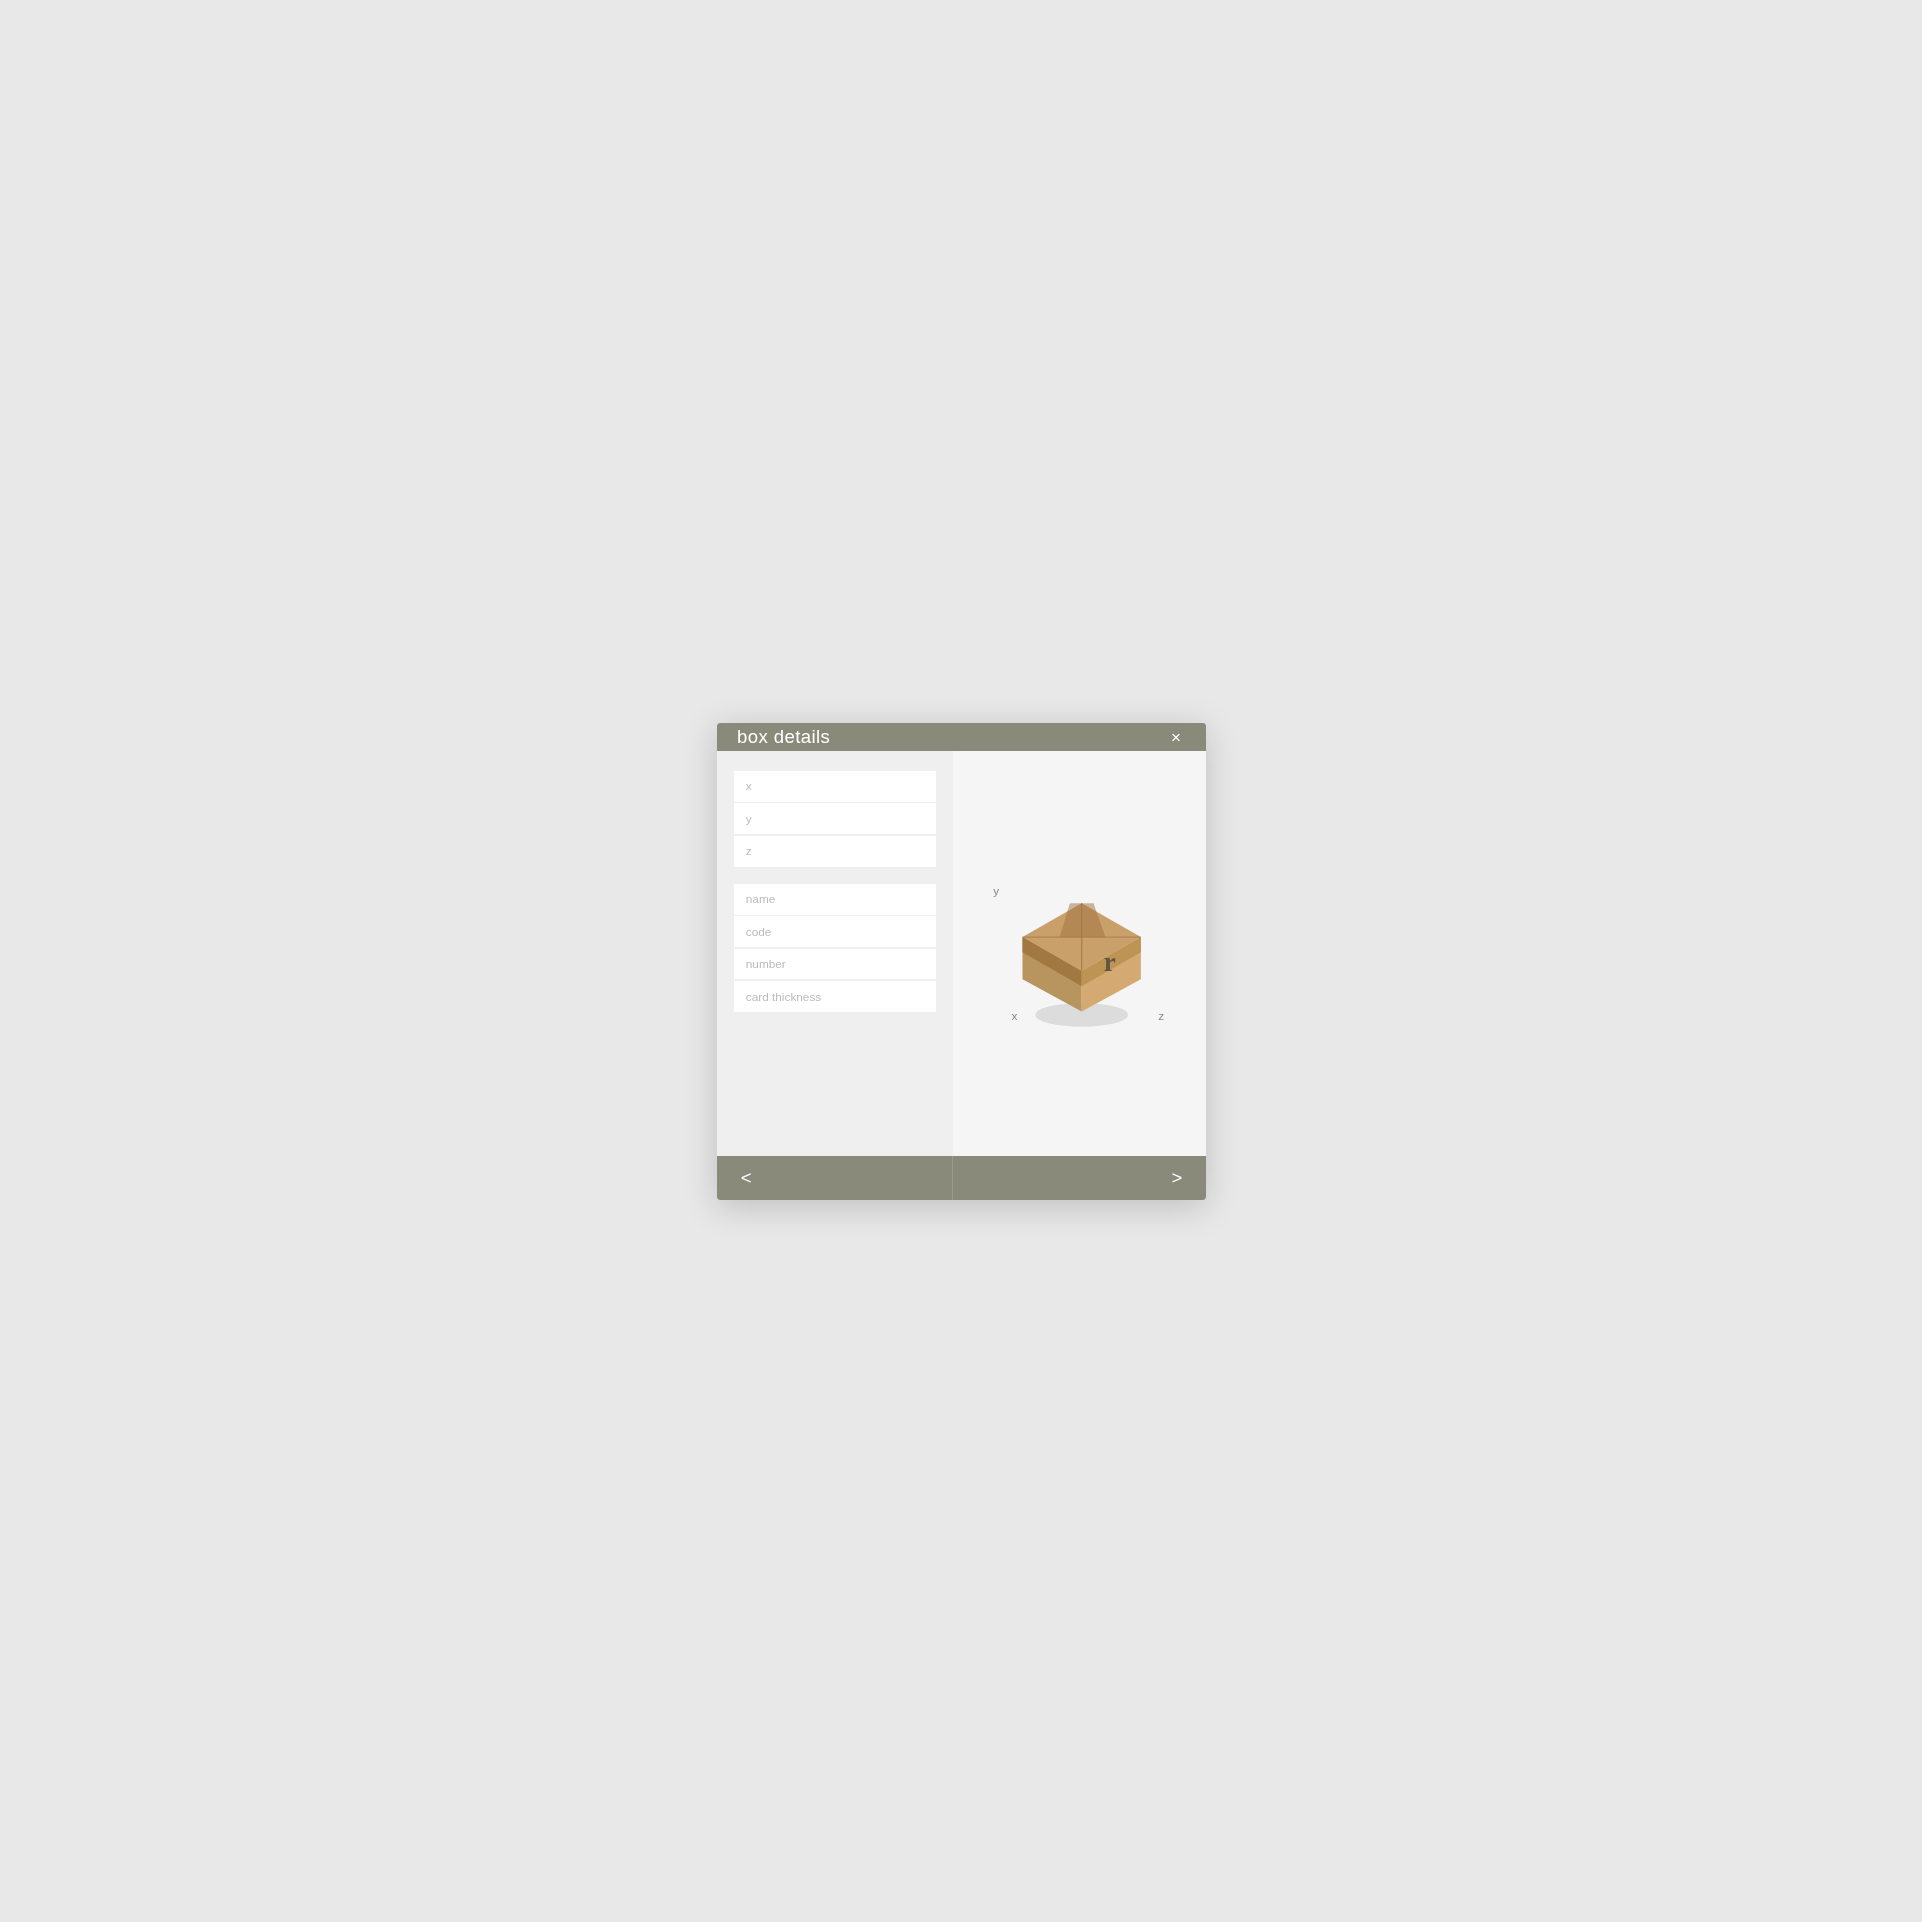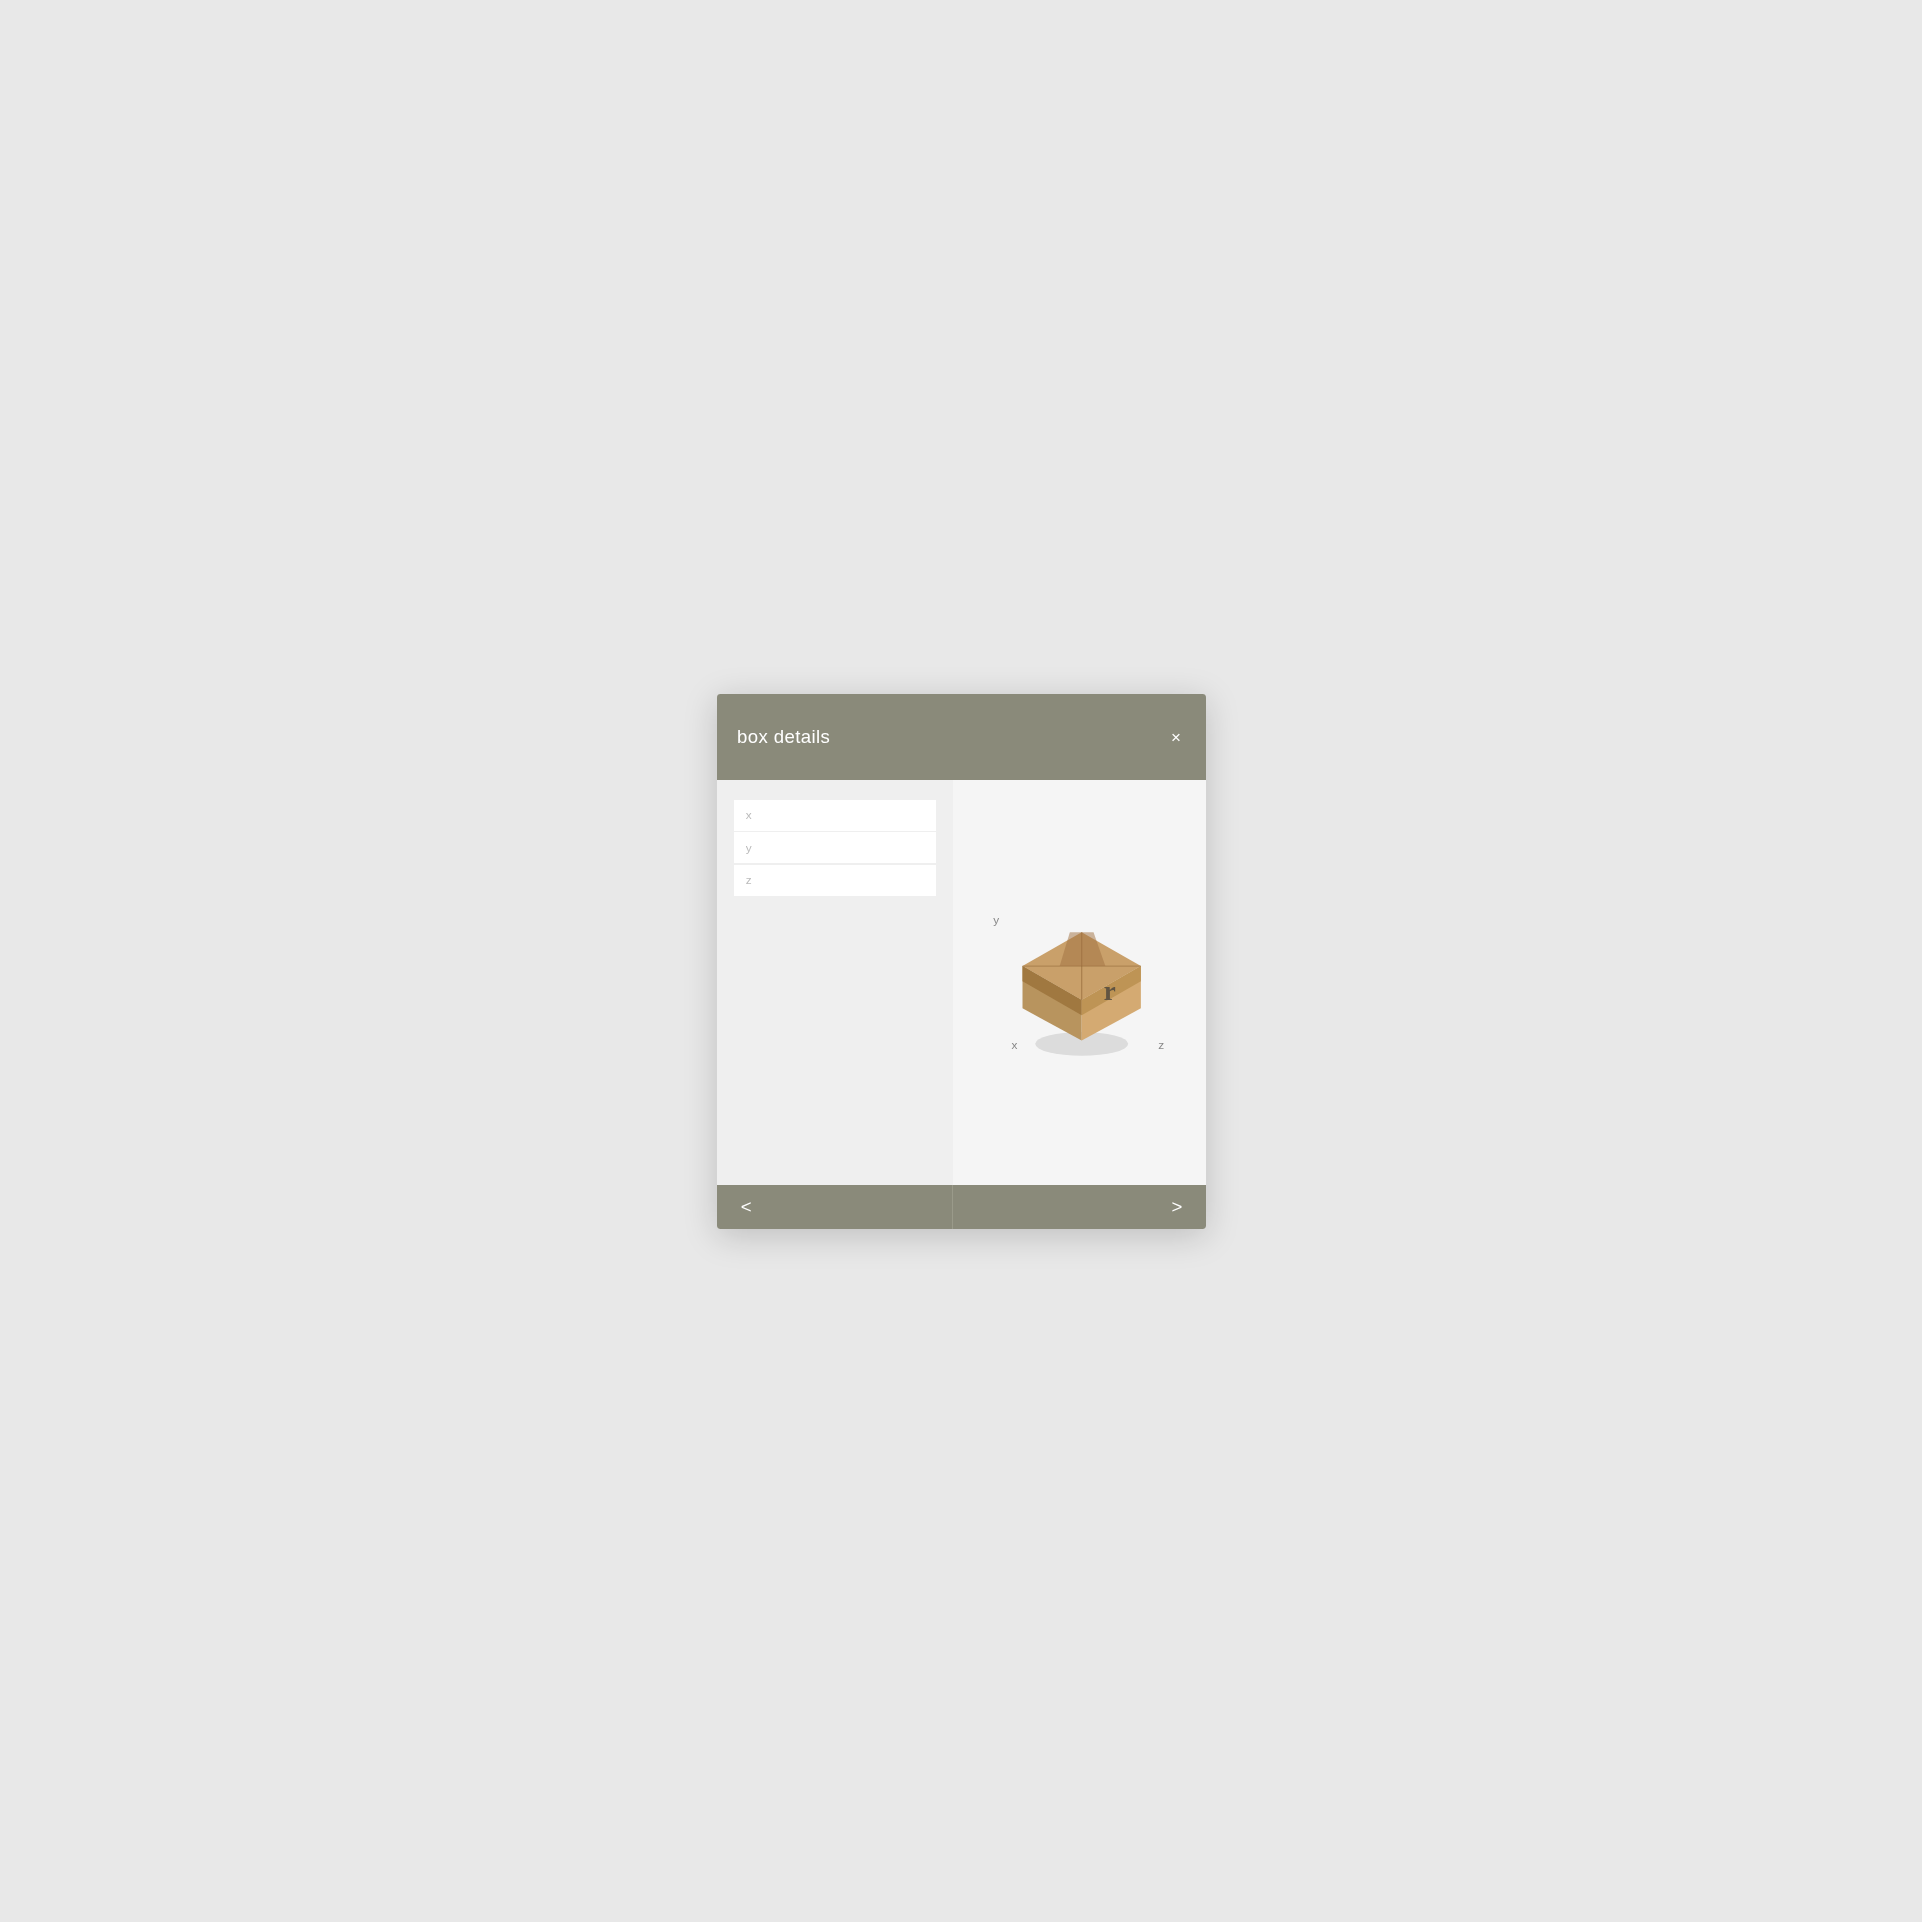--- a/index.html
+++ b/index.html
@@ -17,21 +17,21 @@
     .dialog {
       width: 489px;
       background: #f0f0f0;
       border-radius: 3.4px;
       box-shadow: 0 6.7px 34px rgba(0,0,0,0.18);
       overflow: hidden;
     }
 
     .dialog-header {
       background: #8a8a7a;
-      padding: 32px 20px;
+      padding: 3px 20px;
       display: flex;
       align-items: center;
       justify-content: space-between;
     }
 
     .dialog-title {
       color: #ffffff;
       font-size: 18.6px;
       font-weight: 300;
       letter-spacing: 0.4px;
@@ -170,20 +170,26 @@
   <div class="dialog-body">
 
     <div class="left-panel">
 
       <div class="fields-group">
         <input class="field-input" type="text" placeholder="x" style="">
         <input class="field-input" type="text" placeholder="y" style="">
         <input class="field-input" type="text" placeholder="z" style="">
       </div>
 
+      <div class="fields-group">
+        <input class="field-input" type="text" placeholder="name" style="">
+        <input class="field-input" type="text" placeholder="code" style="">
+        <input class="field-input" type="text" placeholder="number" style="">
+        <input class="field-input" type="text" placeholder="card thickness" style="">
+      </div>
 
     </div>
 
     <div class="right-panel">
 
       <div class="box-illustration">
         
         <span class="axis-label axis-x">x</span>
         <span class="axis-label axis-y">y</span>
         <span class="axis-label axis-z">z</span>

